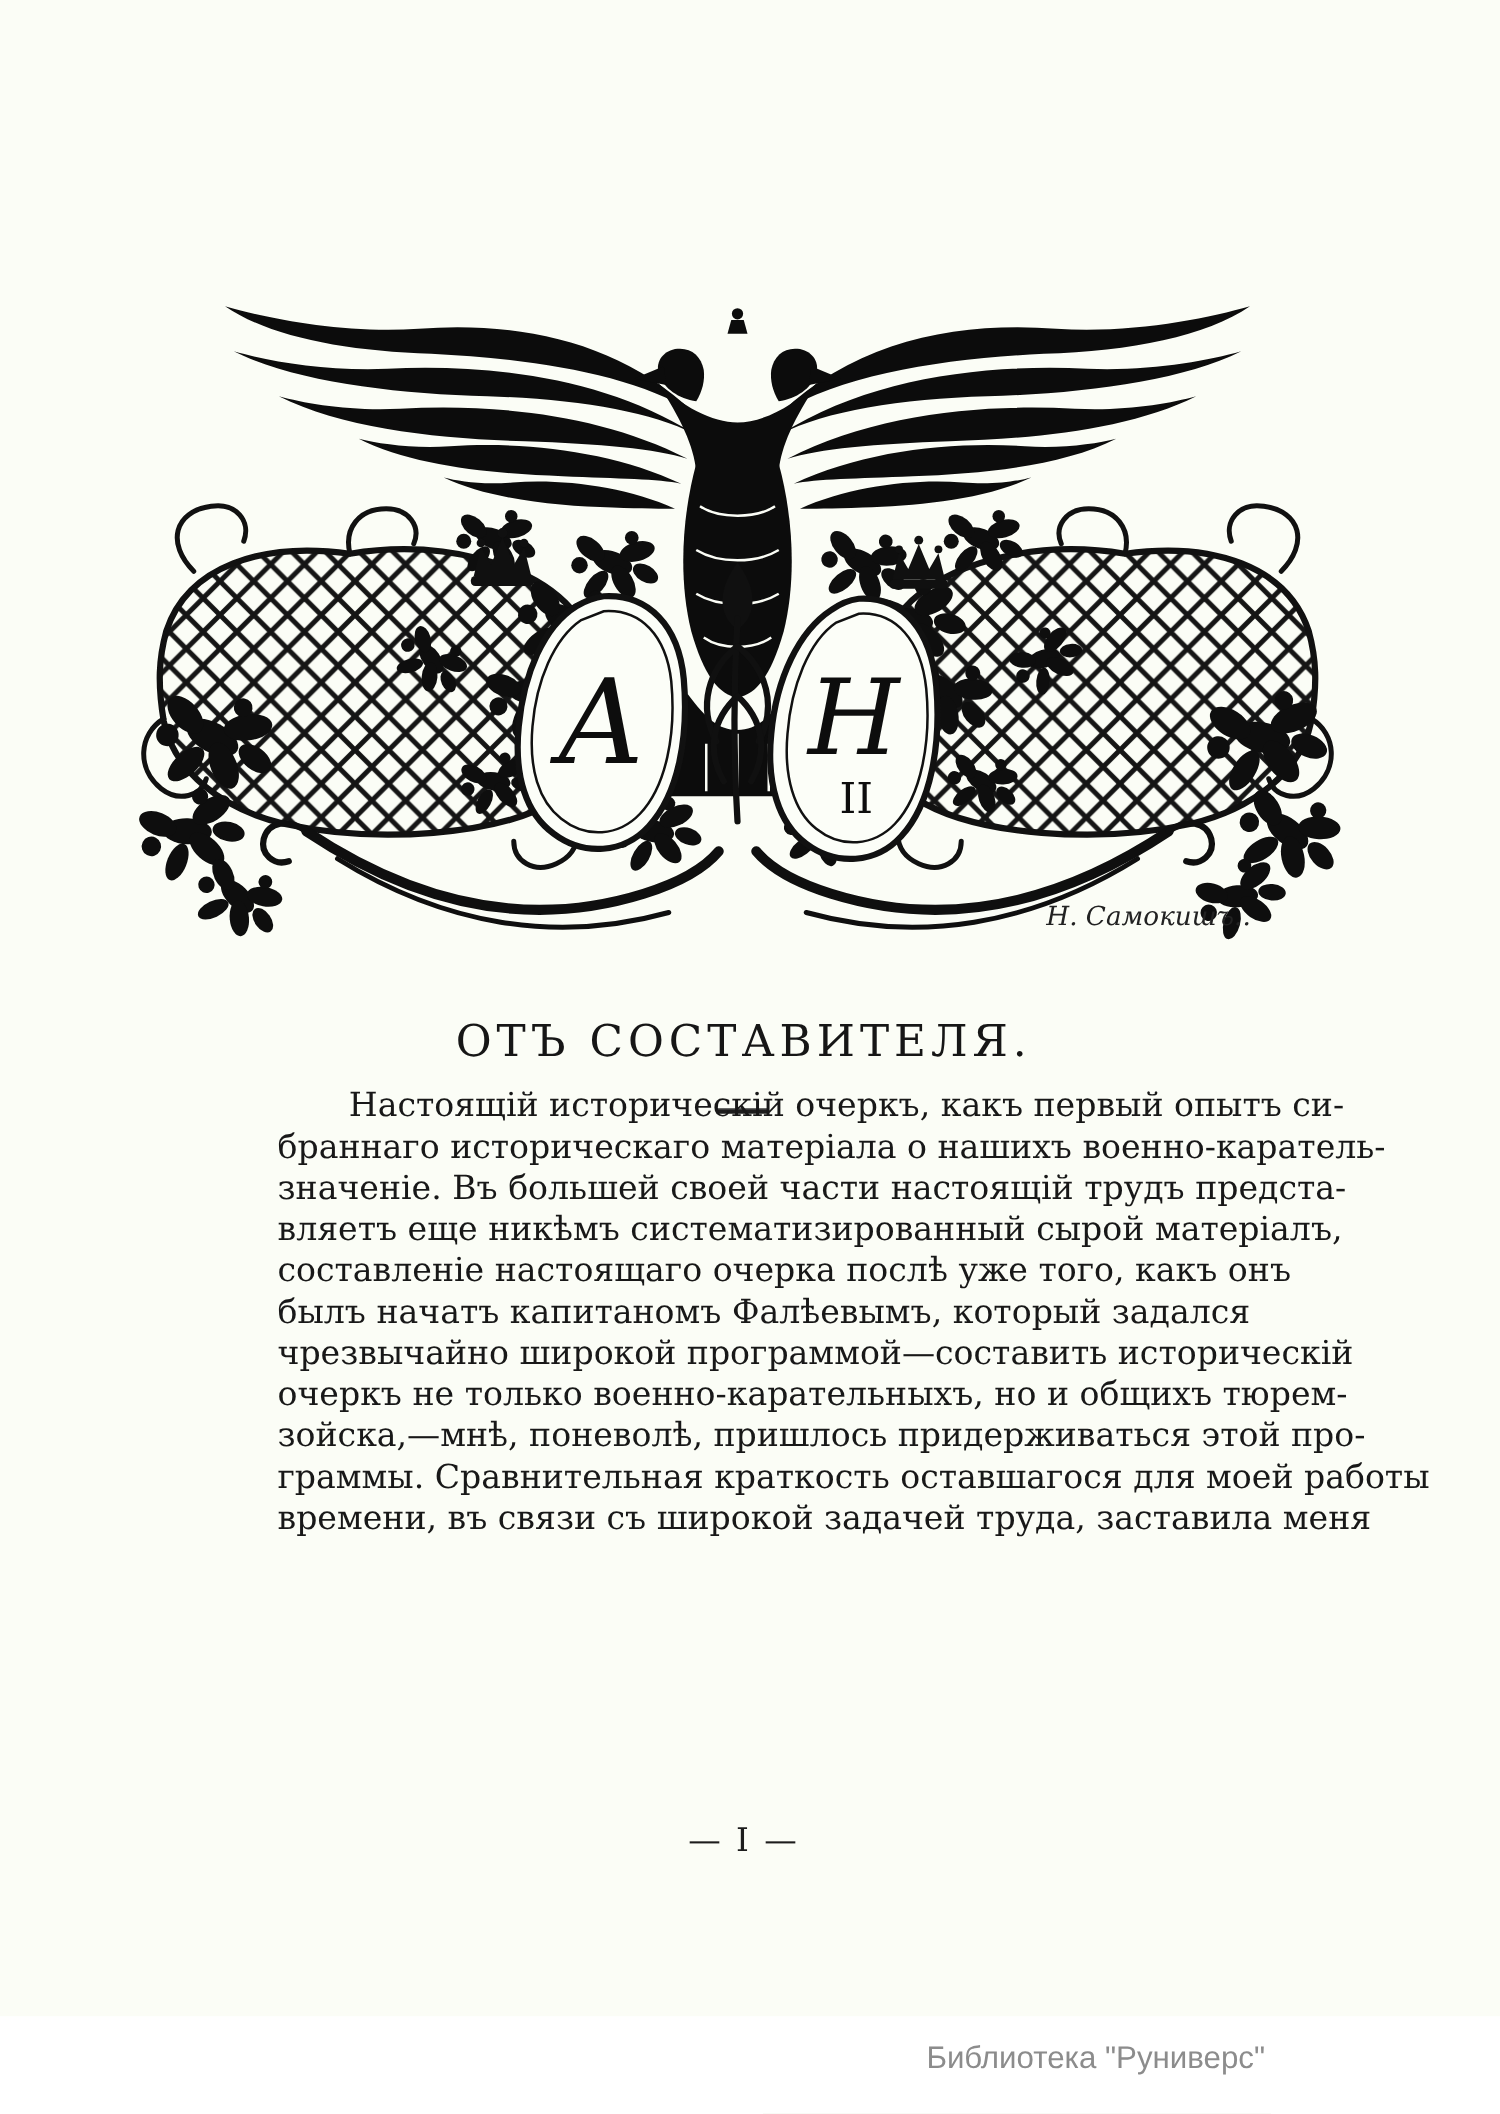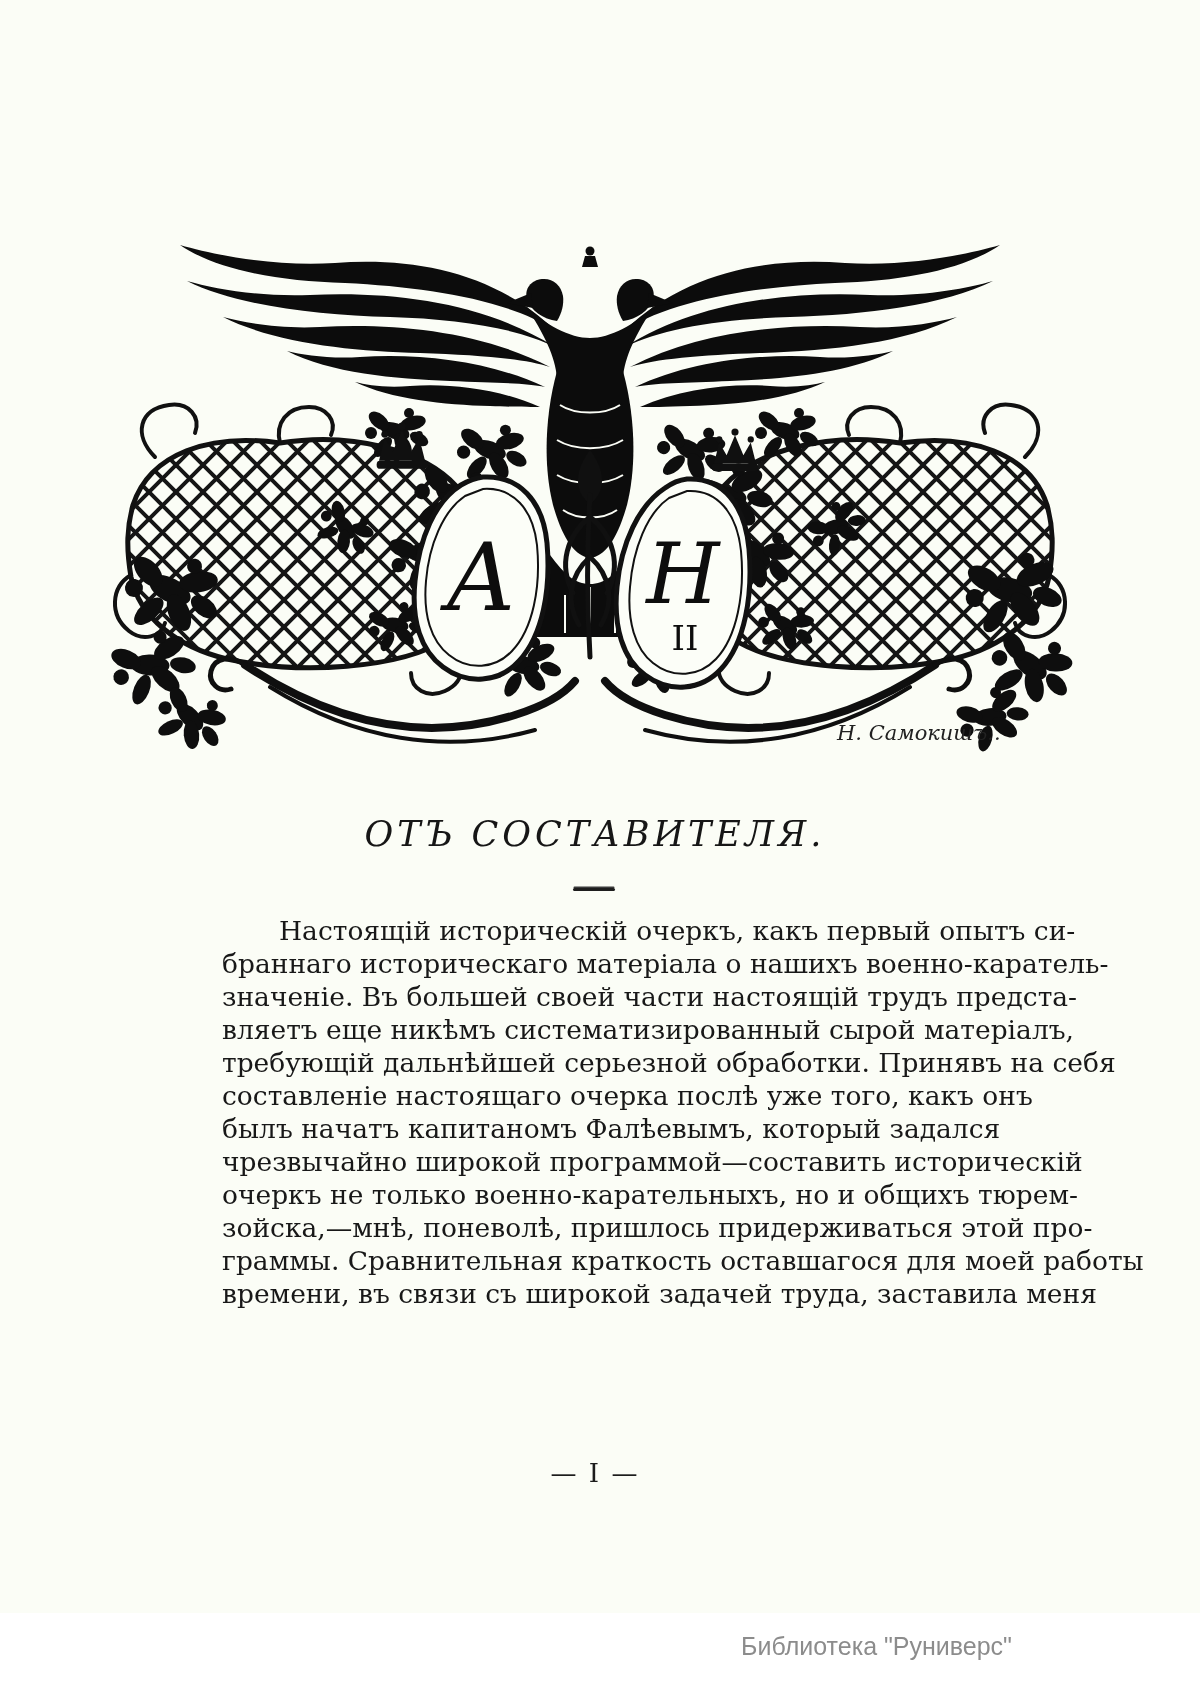--- a/index.html
+++ b/index.html
@@ -15,29 +15,28 @@
   }
   .vignette{
     position:absolute;left:95px;top:195px;width:1010px;height:570px;
   }
   .heading{
     position:absolute;left:222px;top:814px;width:746px;
     text-align:center;
     font-size:35px;letter-spacing:4px;
     color:#161616;
     white-space:nowrap;
-    font-style:italic;
   }
   .divider{
     position:absolute;left:573px;top:888px;width:42px;height:3px;
     background:#1d1d1d;border-radius:2px;
     box-shadow:0 -2px 0 -0.5px #3a3a3a;
   }
   .bodytext{
-    position:absolute;left:222px;top:914px;width:747px;
+    position:absolute;left:222px;top:868px;width:747px;
     font-size:26.5px;
     color:#181818;
   }
   .bodytext .line{
     height:33px;line-height:33px;
     text-align:justify;text-align-last:justify;
     white-space:nowrap;
   }
   .bodytext .line.indent{padding-left:57px;}
   .pagenum{
@@ -200,21 +199,20 @@
 
   <div class="heading">ОТЪ СОСТАВИТЕЛЯ.</div>
 
   <div class="divider"></div>
 
   <div class="bodytext">
     <div class="line indent">Настоящій историческій очеркъ, какъ первый опытъ си-</div>
     <div class="line">браннаго историческаго матеріала о нашихъ военно-каратель-</div>
     <div class="line">значеніе. Въ большей своей части настоящій трудъ предста-</div>
     <div class="line">вляетъ еще никѣмъ систематизированный сырой матеріалъ,</div>
-    <div class="line">требующій дальнѣйшей серьезной обработки. Принявъ на себя</div>
     <div class="line">составленіе настоящаго очерка послѣ уже того, какъ онъ</div>
     <div class="line">былъ начатъ капитаномъ Фалѣевымъ, который задался</div>
     <div class="line">чрезвычайно широкой программой—составить историческій</div>
     <div class="line">очеркъ не только военно-карательныхъ, но и общихъ тюрем-</div>
     <div class="line">зойска,—мнѣ, поневолѣ, пришлось придерживаться этой про-</div>
     <div class="line">граммы. Сравнительная краткость оставшагося для моей работы</div>
     <div class="line">времени, въ связи съ широкой задачей труда, заставила меня</div>
   </div>
 
   <div class="pagenum">— I —</div>

